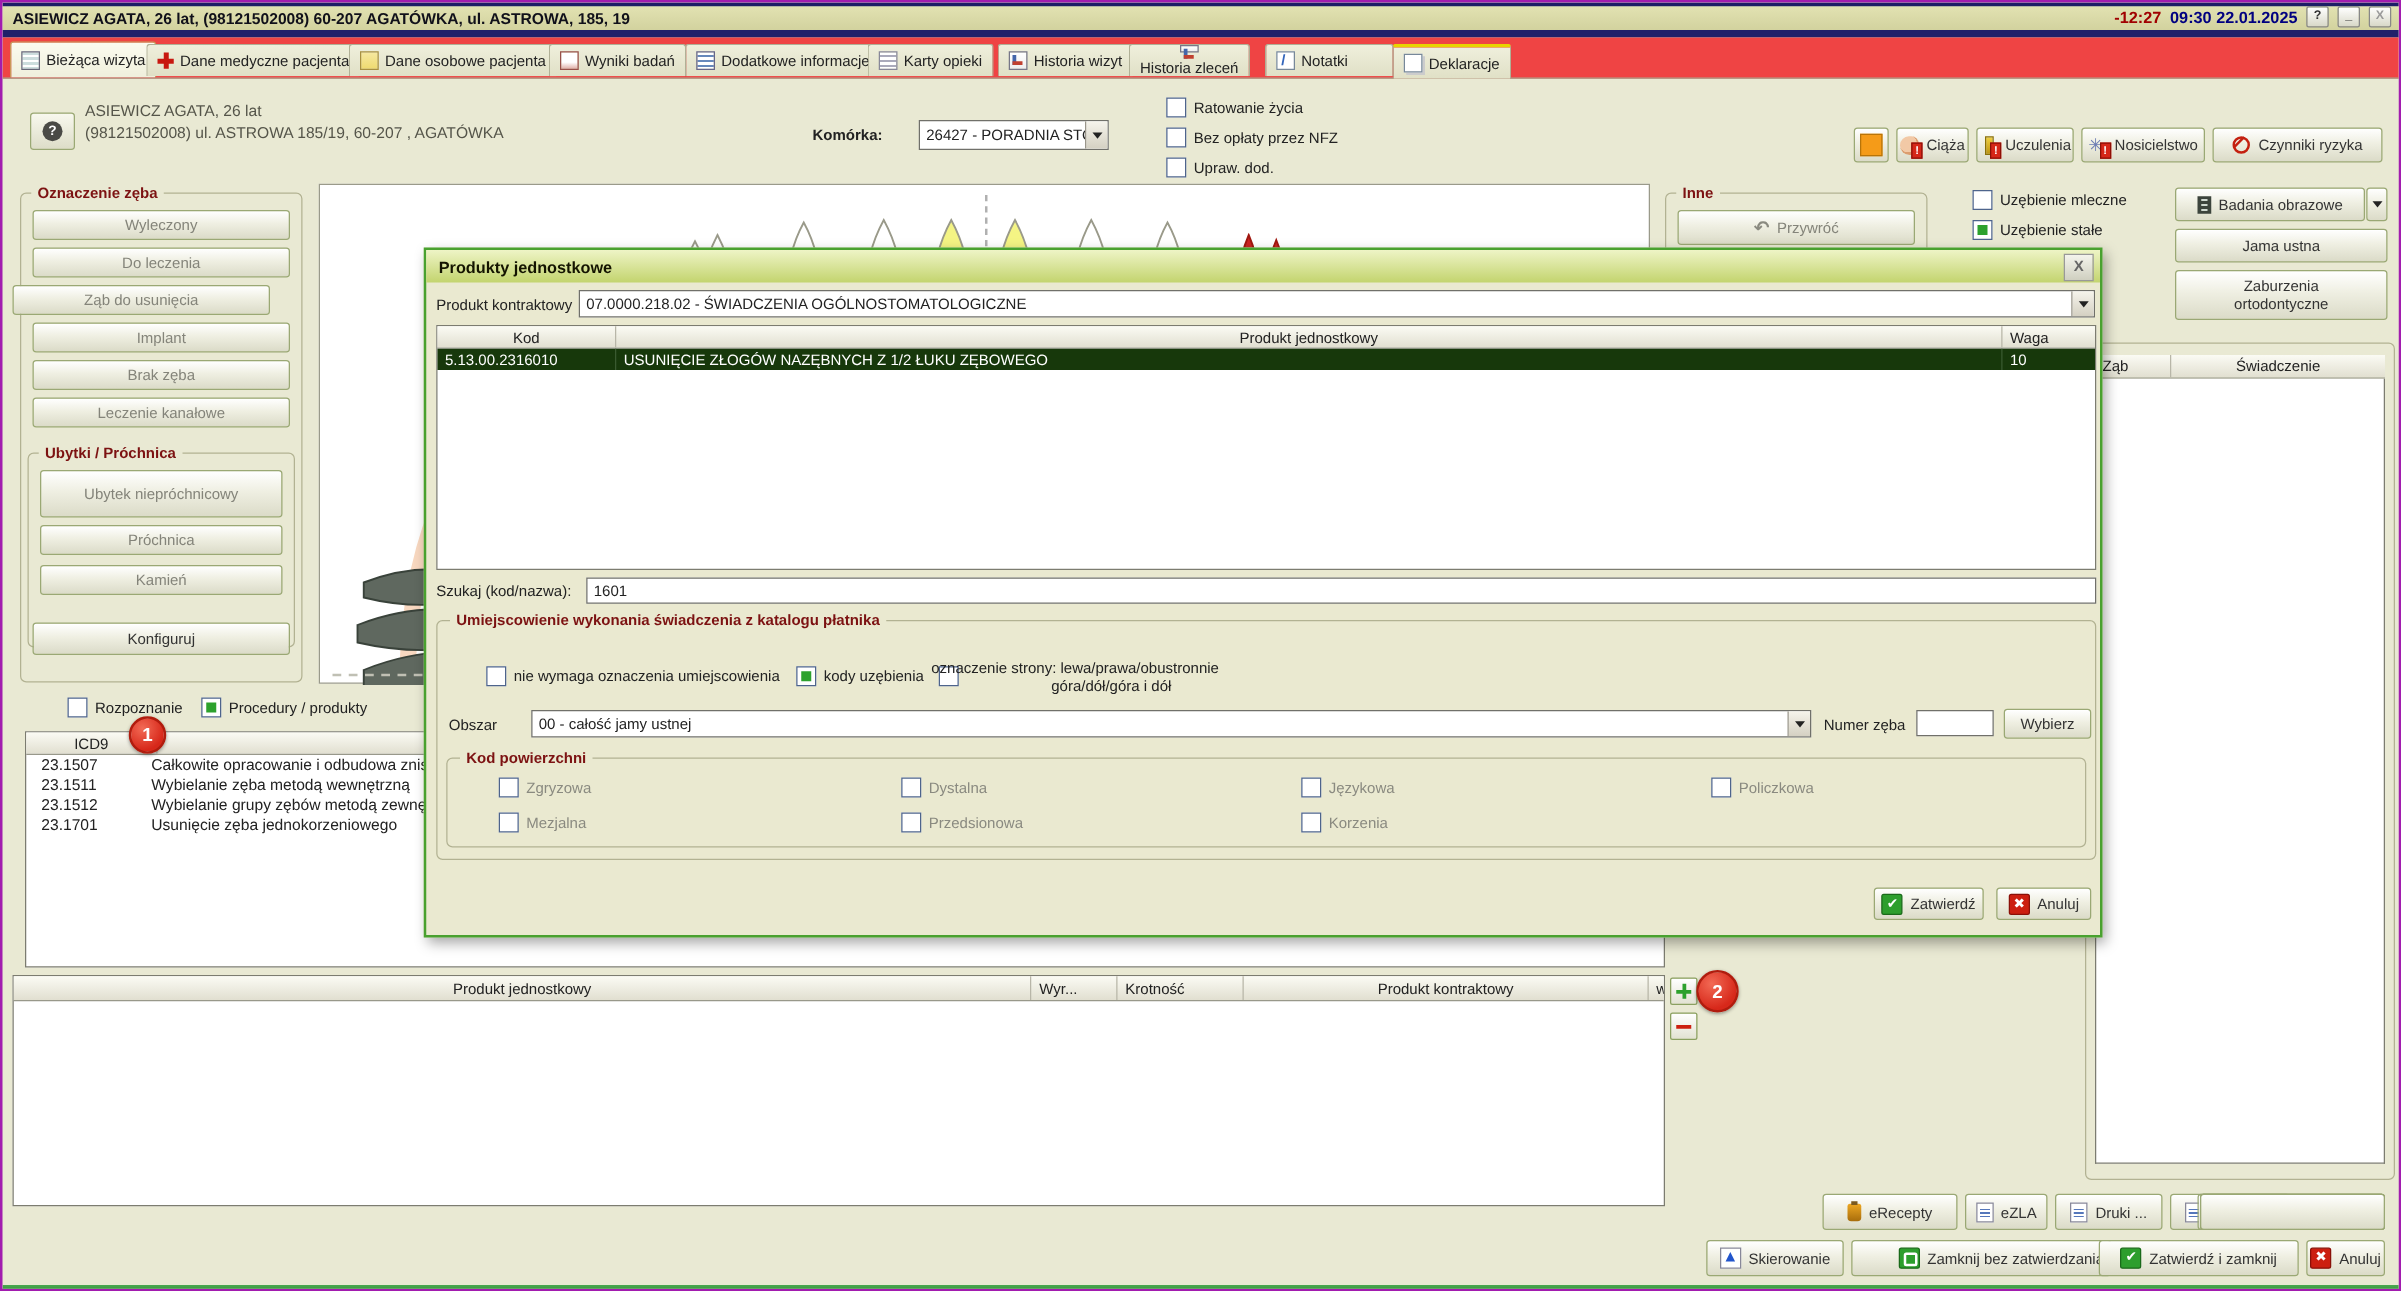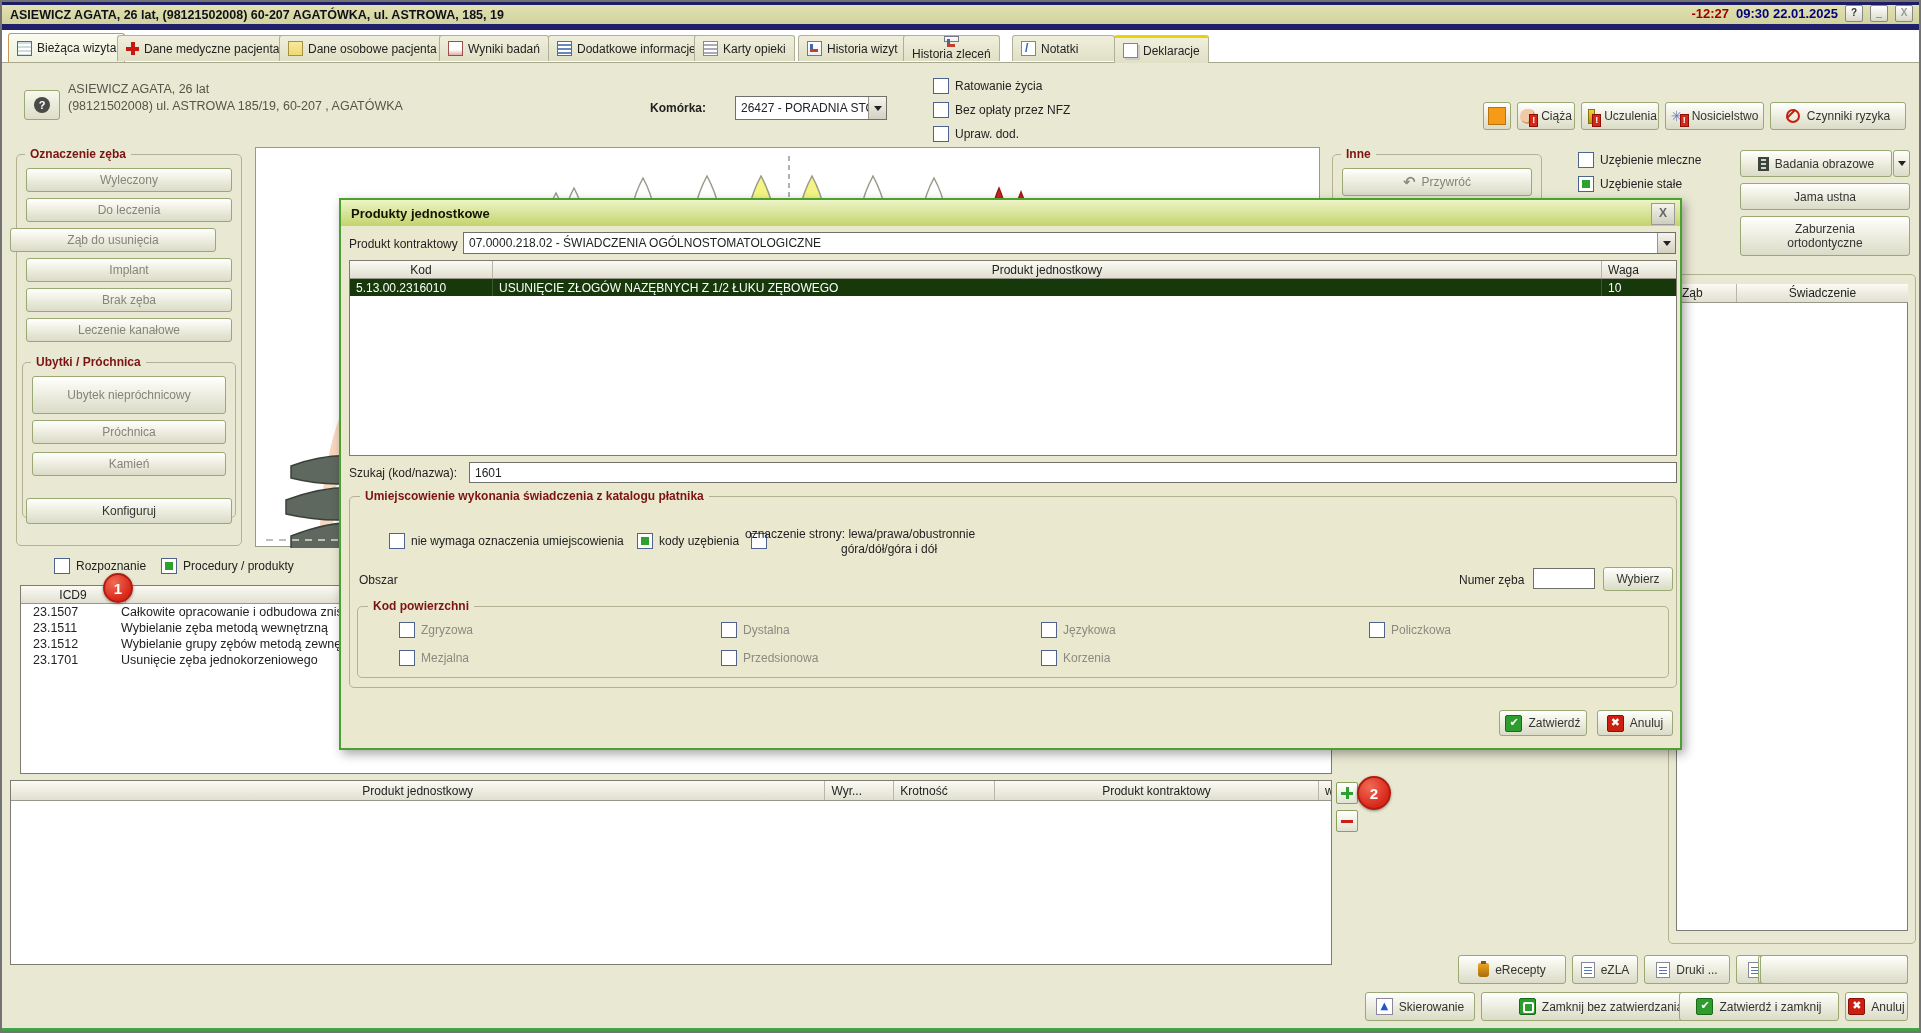--- a/index.html
+++ b/index.html
@@ -1,31 +1,31 @@
 <!DOCTYPE html>
 <html><head>
 <meta charset="utf-8">
 <style>
   html,body{margin:0;padding:0;background:#222;}
   #app{position:relative;width:1921px;height:1033px;background:#e9e9d3;overflow:hidden;
        font-family:"Liberation Sans","DejaVu Sans",sans-serif;font-size:12px;color:#222;
-       border:2px solid #737373;box-sizing:border-box;}
+       border:2px solid #a21caf;box-sizing:border-box;}
   .abs{position:absolute;box-sizing:border-box;}
   
   .titlebar{left:0;top:0;width:100%;height:22px;background:linear-gradient(#e2e2b2,#d2d29e);
             border-top:3px solid #1d1d66;display:flex;align-items:center;padding:0 8px;}
   .titlebar .title{font-weight:bold;font-size:12.5px;color:#10101a;}
   .title-right{position:absolute;right:6px;top:3px;display:flex;align-items:center;gap:7px;}
   .timer{color:#a00000;font-weight:bold;font-size:13px;}
   .clock{color:#000080;font-weight:bold;font-size:13px;}
   .winbtn{width:16px;height:15px;background:linear-gradient(#fff,#d8d8c8);border:1px solid #888;
           font:bold 10px/13px "Liberation Sans";text-align:center;color:#333;border-radius:2px;}
   .navstrip{left:0;top:22px;width:100%;height:6px;background:#20206a;}
   
-  .tabbar{left:0;top:28px;width:100%;height:33px;background:#ffffff;border-bottom:1px solid #a8a890;}
+  .tabbar{left:0;top:28px;width:100%;height:33px;background:#ef4444;border-bottom:1px solid #a8a890;}
   .tab{position:absolute;top:5px;height:25px;display:flex;align-items:center;gap:5px;padding:0 8px;
        background:linear-gradient(#eFefdC,#e0e0c6);border:1px solid #b0b096;border-bottom:none;
        border-radius:3px 3px 0 0;color:#222;white-space:nowrap;}
   .tab.active{background:linear-gradient(#fbfbef,#efefdc);border-color:#c89858;top:3px;height:28px;font-weight:normal;}
   .tab.alert-top{border-top:3px solid #e8d400;}
   .tic{width:13px;height:13px;display:inline-block;border:1px solid #999;background:#fff;position:relative;}
   .tic-grid{background:repeating-linear-gradient(#cdd 0 2px,#fff 2px 4px),#fff;border-color:#667;}
   .tic-cross{border:none;background:
      linear-gradient(#c81810,#c81810) 50% 50%/4px 13px no-repeat,
      linear-gradient(#c81810,#c81810) 50% 50%/13px 4px no-repeat;}
@@ -444,20 +444,26 @@
         <span class="cb on"></span>
         <span>kody uzębienia</span>
       </div>
     <div class="abs cbrow" style="left:382px;top:333px;">
         <span class="cb"></span>
       </div>
     <div class="abs lbl" style="left:404px;top:327px;">oznaczenie strony: lewa/prawa/obustronnie</div>
     <div class="abs lbl" style="left:500px;top:342px;">góra/dół/góra i dół</div>
 
     <div class="abs lbl" style="left:18px;top:373px;">Obszar</div>
+    <div class="abs dd" style="left:84px;top:368px;width:1024px;height:22px;">
+      <span>00 - całość jamy ustnej</span>
+      <span class="arr">
+          <span class="tri"></span>
+        </span>
+    </div>
     <div class="abs lbl" style="left:1118px;top:373px;">Numer zęba</div>
     <div class="abs inp" style="left:1192px;top:368px;width:62px;height:21px;"></div>
     <div class="abs btn" style="left:1262px;top:367px;width:70px;height:24px;">Wybierz</div>
 
     <div class="abs grp2" style="left:16px;top:406px;width:1312px;height:72px;">
       <span class="gl2">Kod powierzchni</span>
     </div>
     <div class="abs cbrow dis" style="left:30px;top:422px;">
         <span class="cb"></span>
         <span>Zgryzowa</span>

